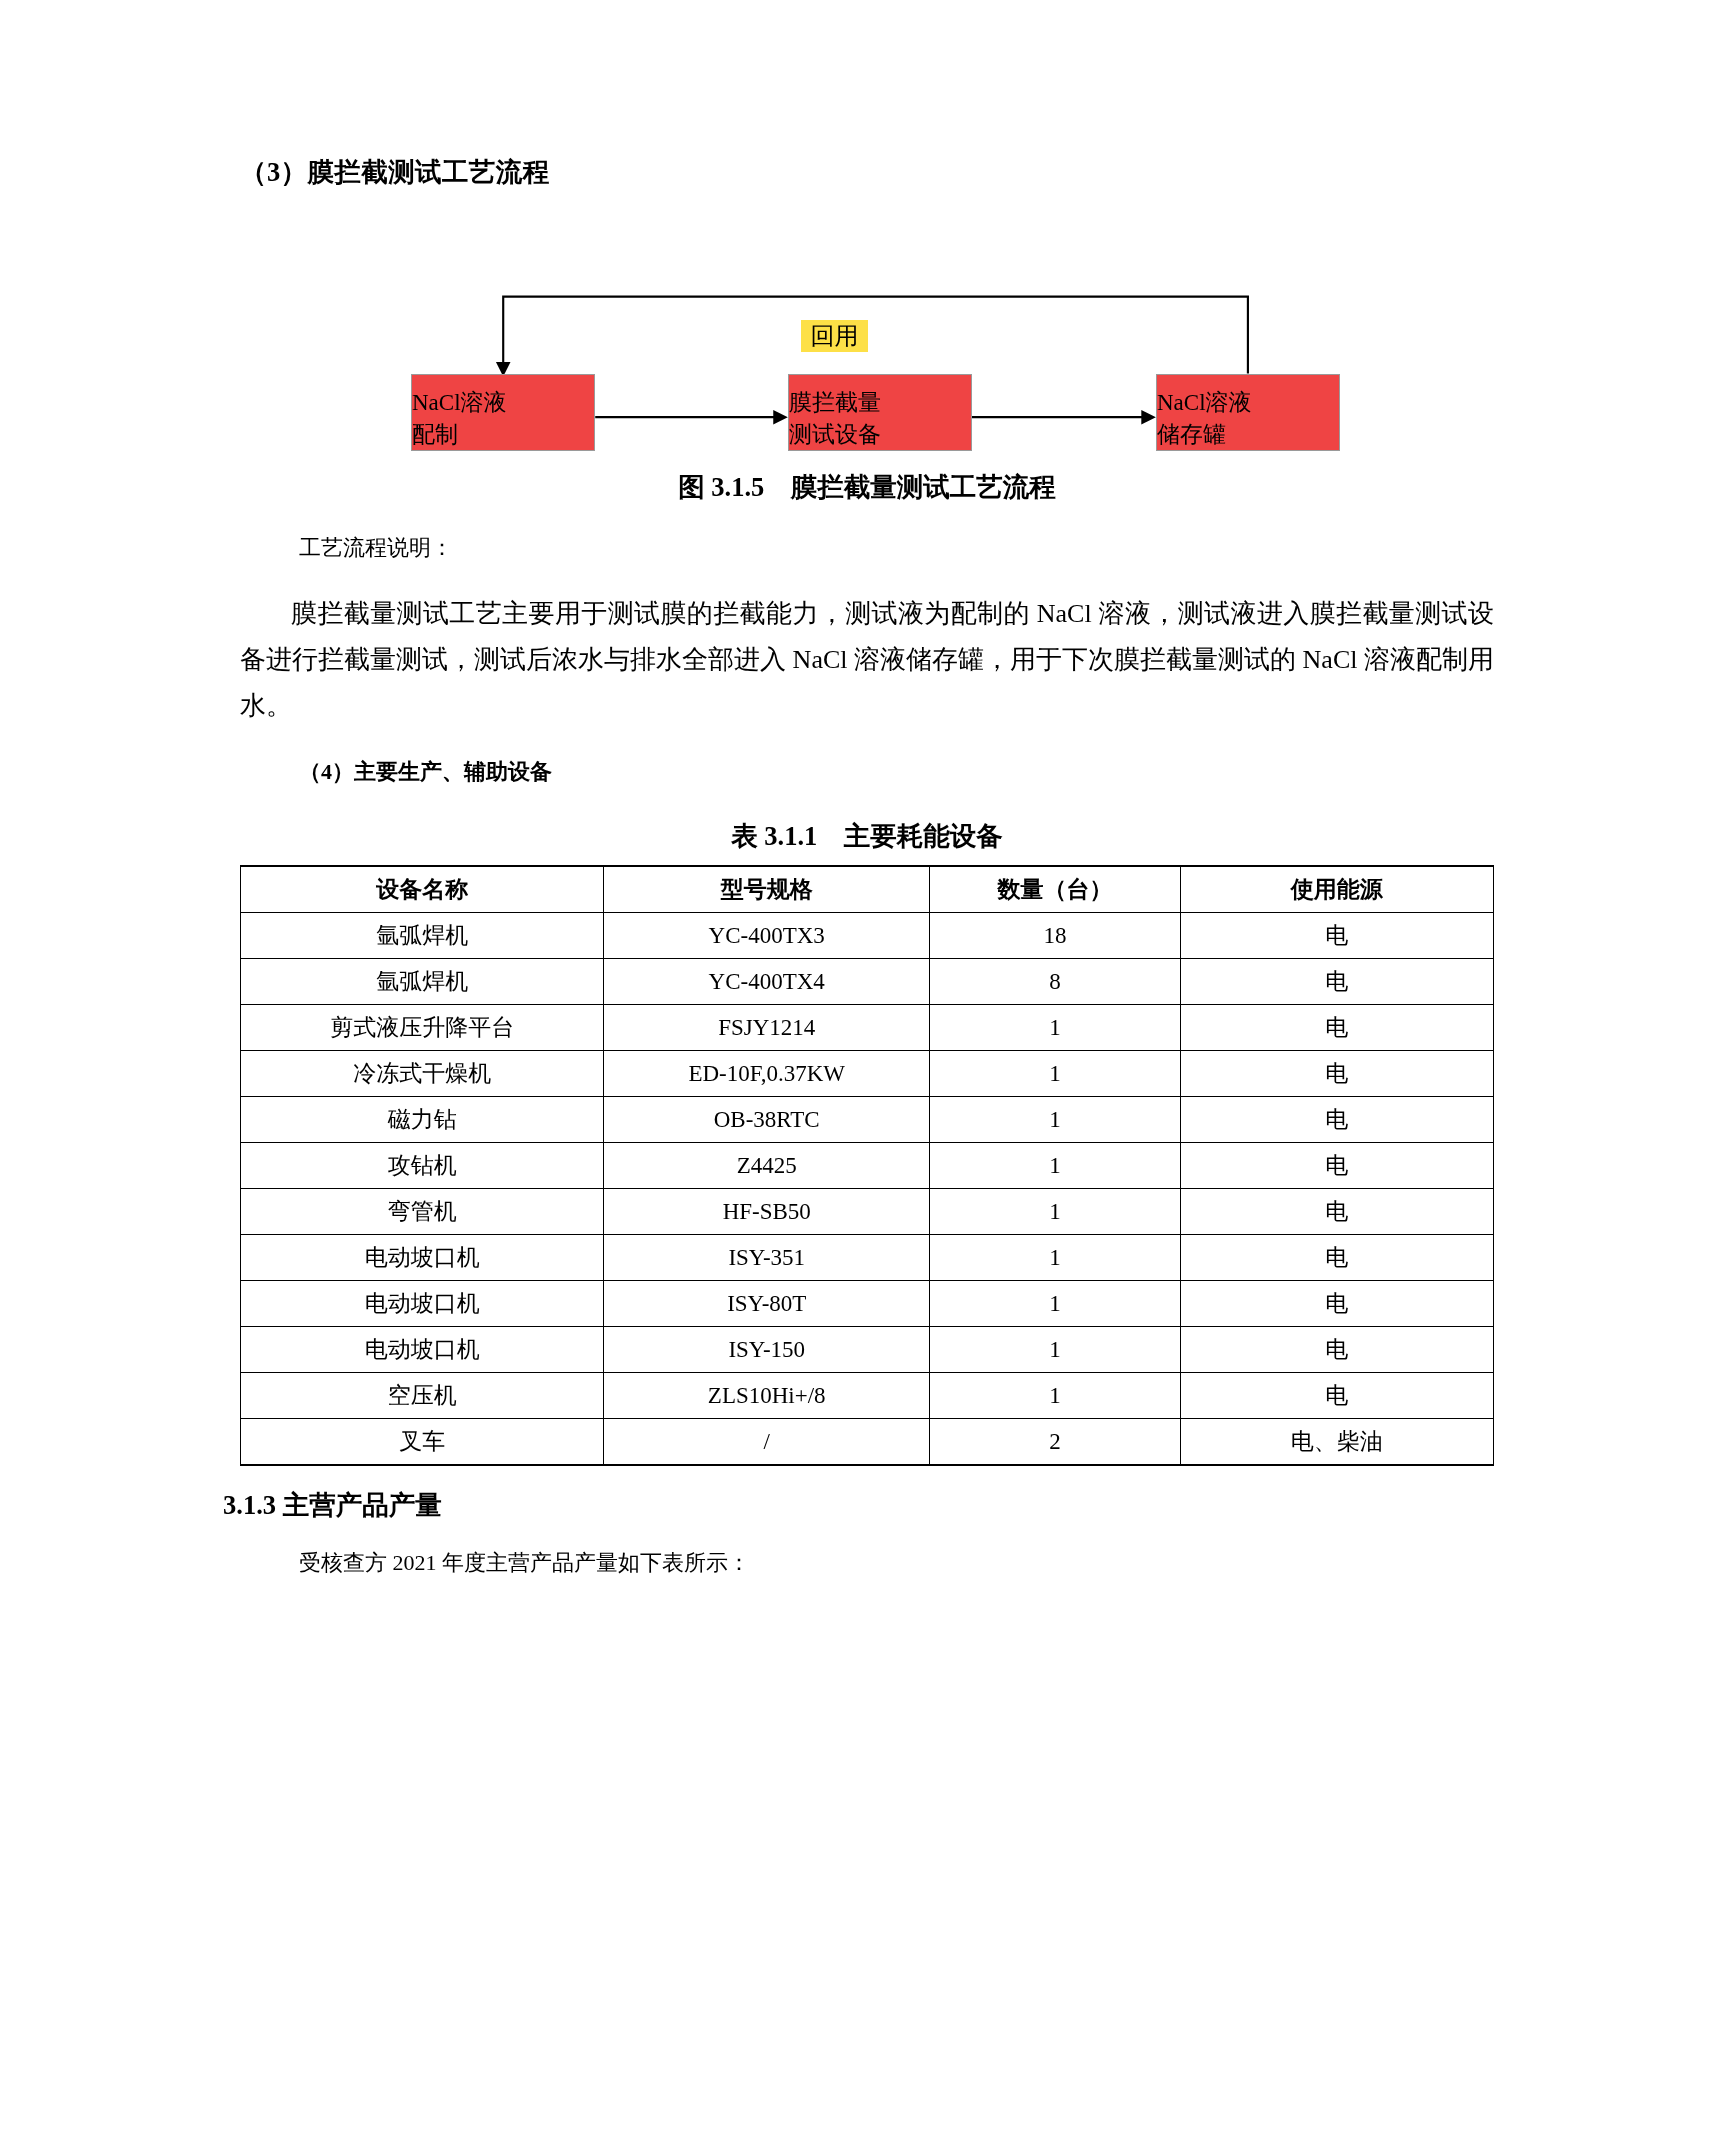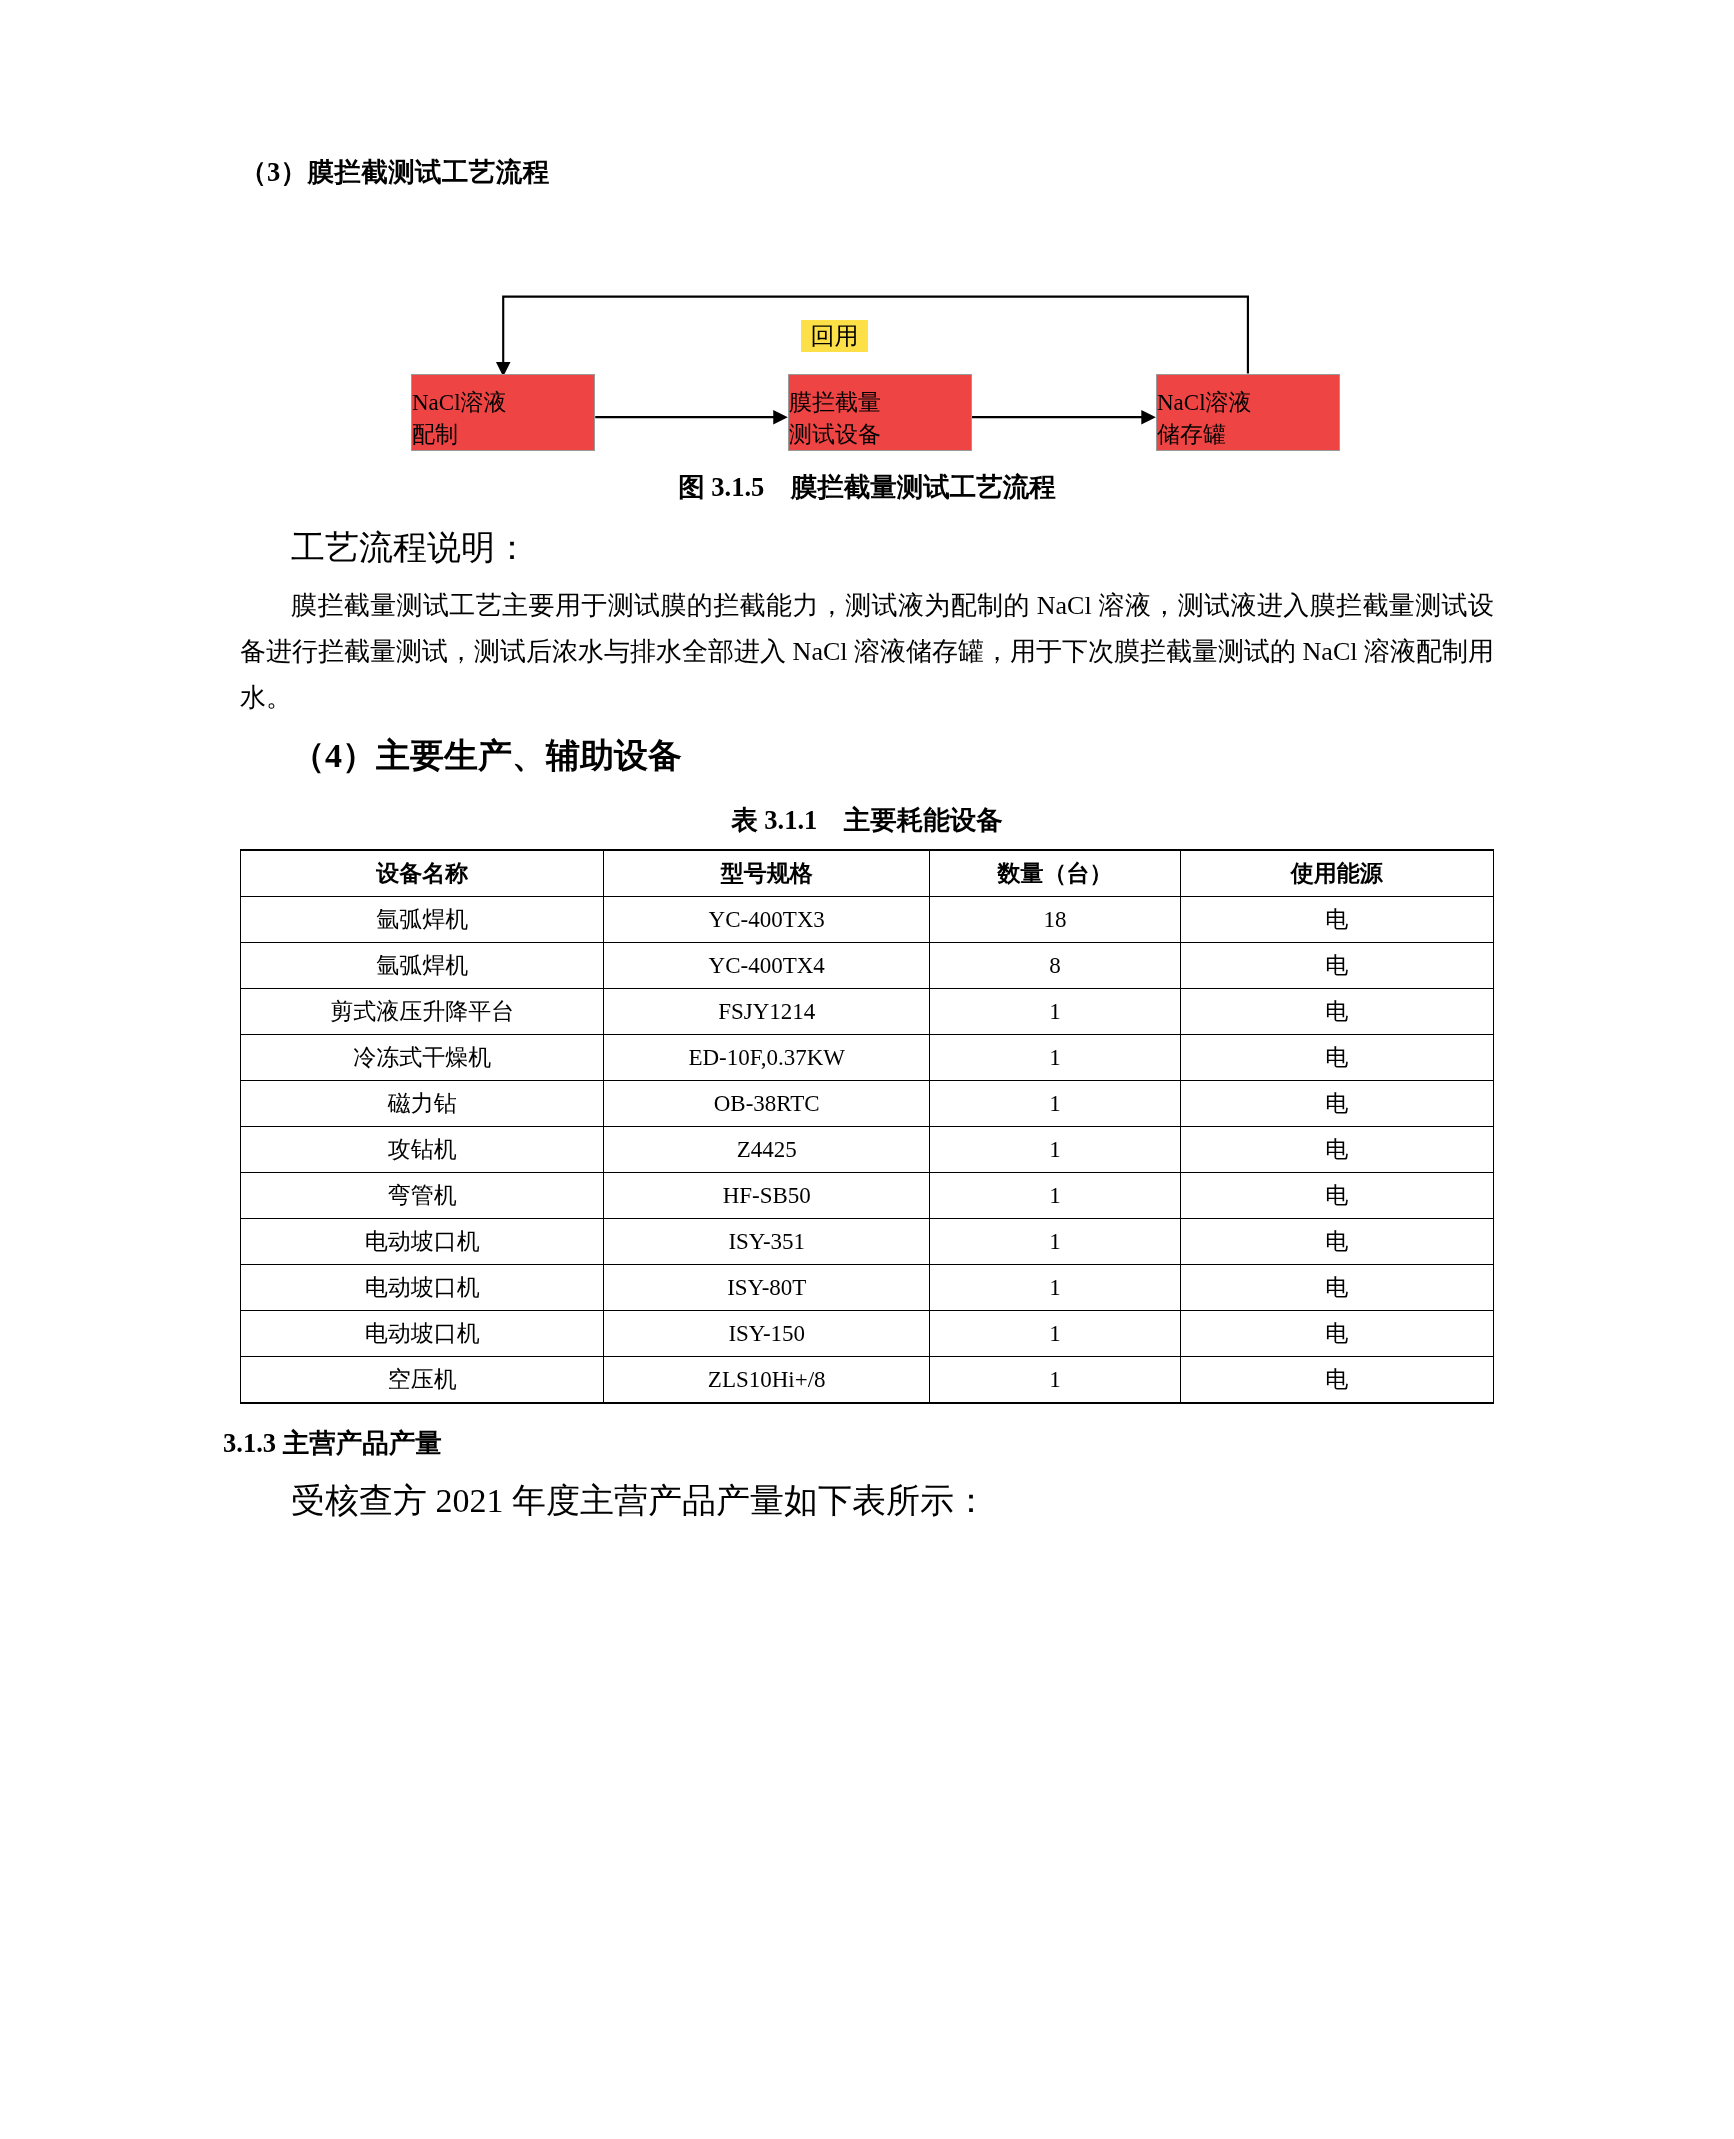--- a/index.html
+++ b/index.html
@@ -27,23 +27,23 @@
     width: 1254px;
   }
   
   .h-sub {
     font-size: 26.5px;
     font-weight: bold;
     letter-spacing: 0.4px;
     margin: 0 0 19px 0;
   }
   .para {
-    font-size: 34px;
+    font-size: 22px;
     line-height: 46px;
-    margin: 0;
+    margin: 8px;
     text-indent: 51px;
   }
   .para-block {
     font-size: 26px;
     line-height: 46px;
     margin: 0 0 0 0;
     text-indent: 51px;
     text-align: justify;
   }
   
@@ -254,20 +254,26 @@
           <td>ISY-150</td>
           <td>1</td>
           <td>电</td>
         </tr>
         <tr>
           <td>空压机</td>
           <td>ZLS10Hi+/8</td>
           <td>1</td>
           <td>电</td>
         </tr>
+        <tr>
+          <td>叉车</td>
+          <td>/</td>
+          <td>2</td>
+          <td>电、柴油</td>
+        </tr>
       </tbody>
     </table>
 
     <div class="h-num" style="margin-left:-17px;">3.1.3 主营产品产量</div>
     <div class="para">受核查方 2021 年度主营产品产量如下表所示：</div>
 
   </div>
 
 </div>
 

